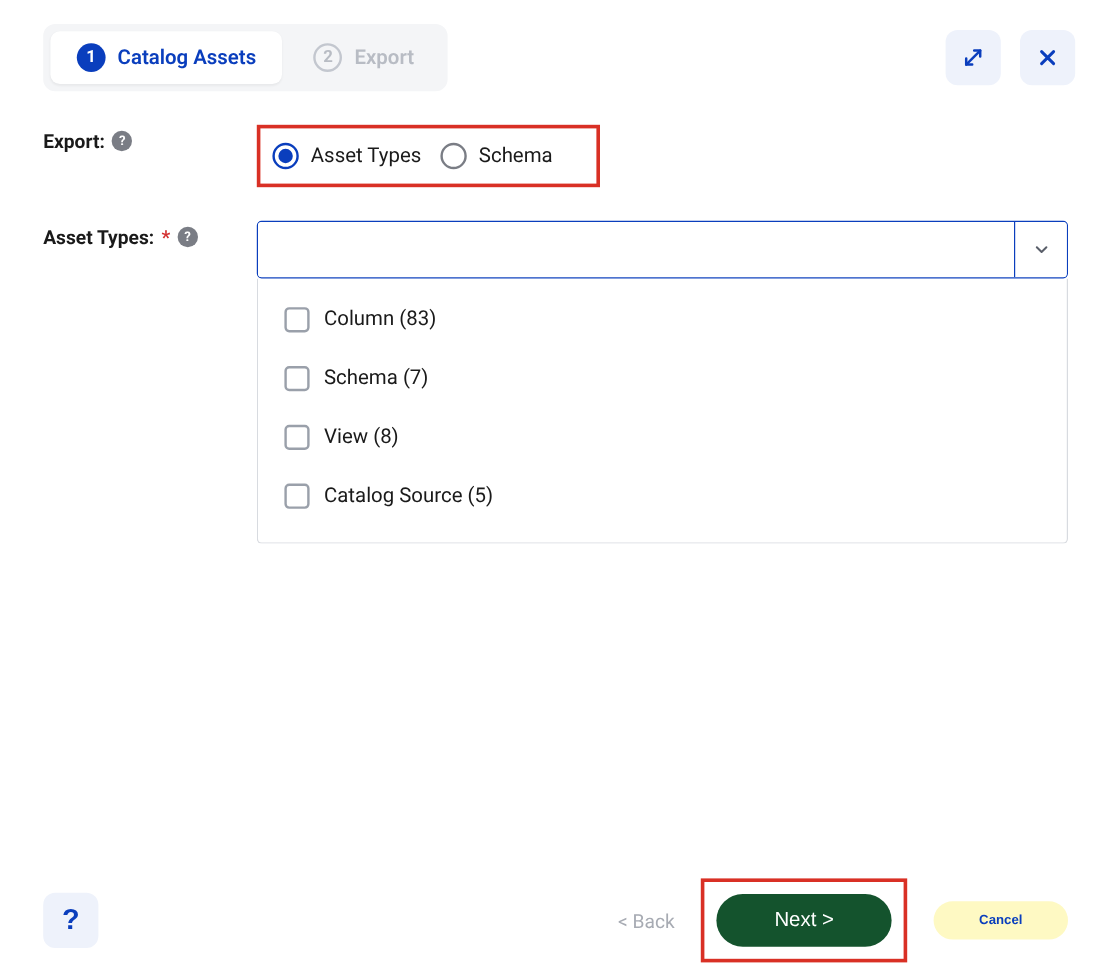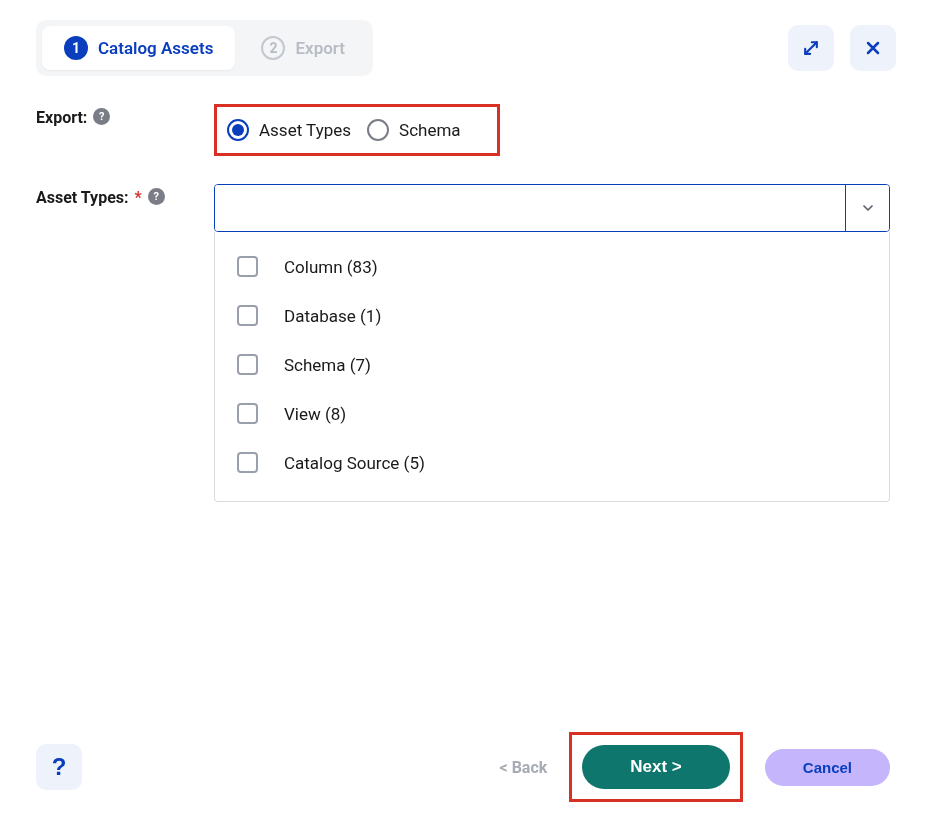--- a/index.html
+++ b/index.html
@@ -87,21 +87,21 @@
       display: flex;
       align-items: flex-start;
       margin-bottom: 28px;
     }
     .form-label {
       width: 178px;
       font-size: 16px;
       font-weight: 700;
       color: #1a1a1a;
       display: flex;
-      align-items: flex-start;
+      align-items: center;
       gap: 6px;
       padding-top: 4px;
     }
     .required { color: #d32f2f; font-weight: 700; }
     .help-icon {
       width: 17px;
       height: 17px;
       border-radius: 50%;
       background: #7a7d85;
       color: #fff;
@@ -170,22 +170,22 @@
       color: #5a5f6a;
     }
     .dropdown-panel {
       border: 1px solid #d8dbe0;
       border-top: none;
       border-radius: 0 0 4px 4px;
       padding: 10px 0 14px 0;
     }
     .dropdown-option {
       display: flex;
-      align-items: center;
-      gap: 26px;
+      align-items: flex-start;
+      gap: 12px;
       padding: 14px 22px;
       font-size: 17px;
       cursor: pointer;
     }
     .checkbox {
       width: 21px;
       height: 21px;
       border: 2px solid #9aa0aa;
       border-radius: 4px;
       flex-shrink: 0;
@@ -211,45 +211,45 @@
       cursor: pointer;
     }
     .footer-actions {
       margin-left: auto;
       display: flex;
       align-items: center;
       gap: 22px;
     }
     .back-link {
       font-size: 16px;
-      font-weight: 700;
+      font-weight: 400;
       color: #a7abb3;
       cursor: default;
     }
     .next-wrap {
       border: 3px solid #d93025;
       padding: 10px;
     }
     .next-btn {
-      background: #0f766e;
+      background: #14532d;
       color: #fff;
       border: none;
       border-radius: 24px;
       padding: 12px 48px;
       font-size: 17px;
-      font-weight: 700;
+      font-weight: 400;
       cursor: pointer;
     }
     .cancel-btn {
-      background: #c4b5fd;
+      background: #fef9c3;
       color: #0a3ebd;
       border: none;
       border-radius: 24px;
       padding: 10px 38px;
-      font-size: 15px;
+      font-size: 11px;
       font-weight: 700;
       cursor: pointer;
     }
   </style>
 </head>
 <body>
 
 <div class="header-row">
   <div class="steps-container">
     <div class="step active">
@@ -311,24 +311,20 @@
             </svg>
         </div>
       </div>
       <div class="dropdown-panel">
         <div class="dropdown-option">
           <span class="checkbox"></span>
           <span>Column (83)</span>
         </div>
         <div class="dropdown-option">
           <span class="checkbox"></span>
-          <span>Database (1)</span>
-        </div>
-        <div class="dropdown-option">
-          <span class="checkbox"></span>
           <span>Schema (7)</span>
         </div>
         <div class="dropdown-option">
           <span class="checkbox"></span>
           <span>View (8)</span>
         </div>
         <div class="dropdown-option">
           <span class="checkbox"></span>
           <span>Catalog Source (5)</span>
         </div>

